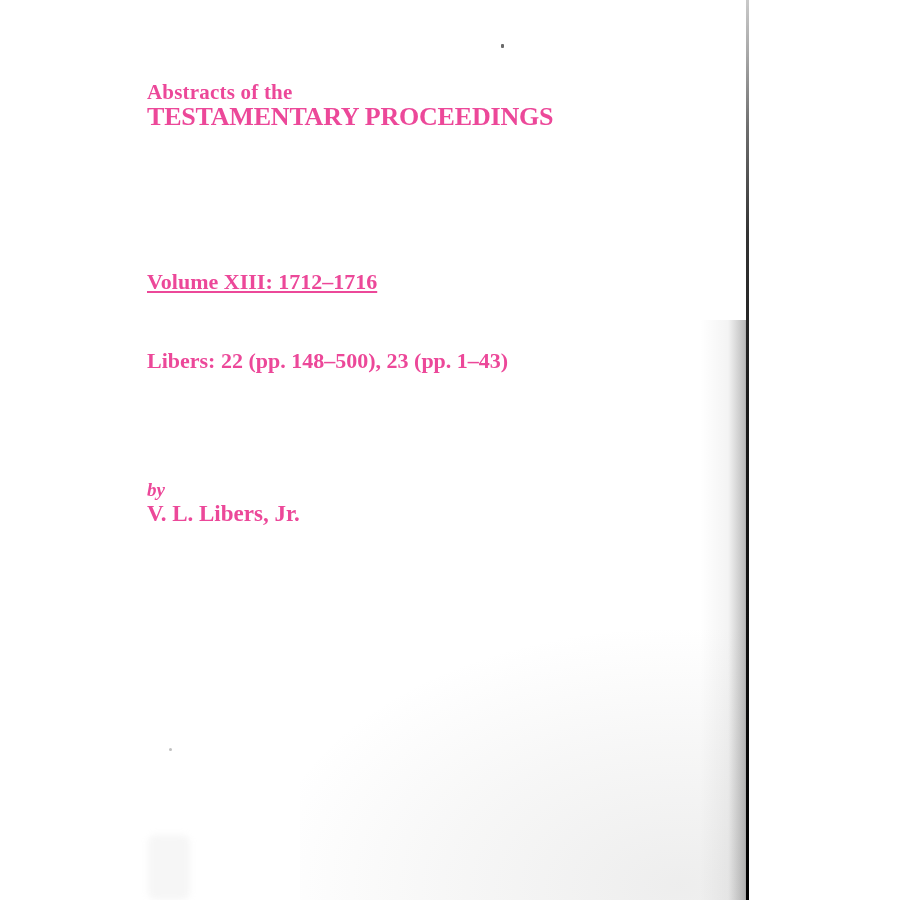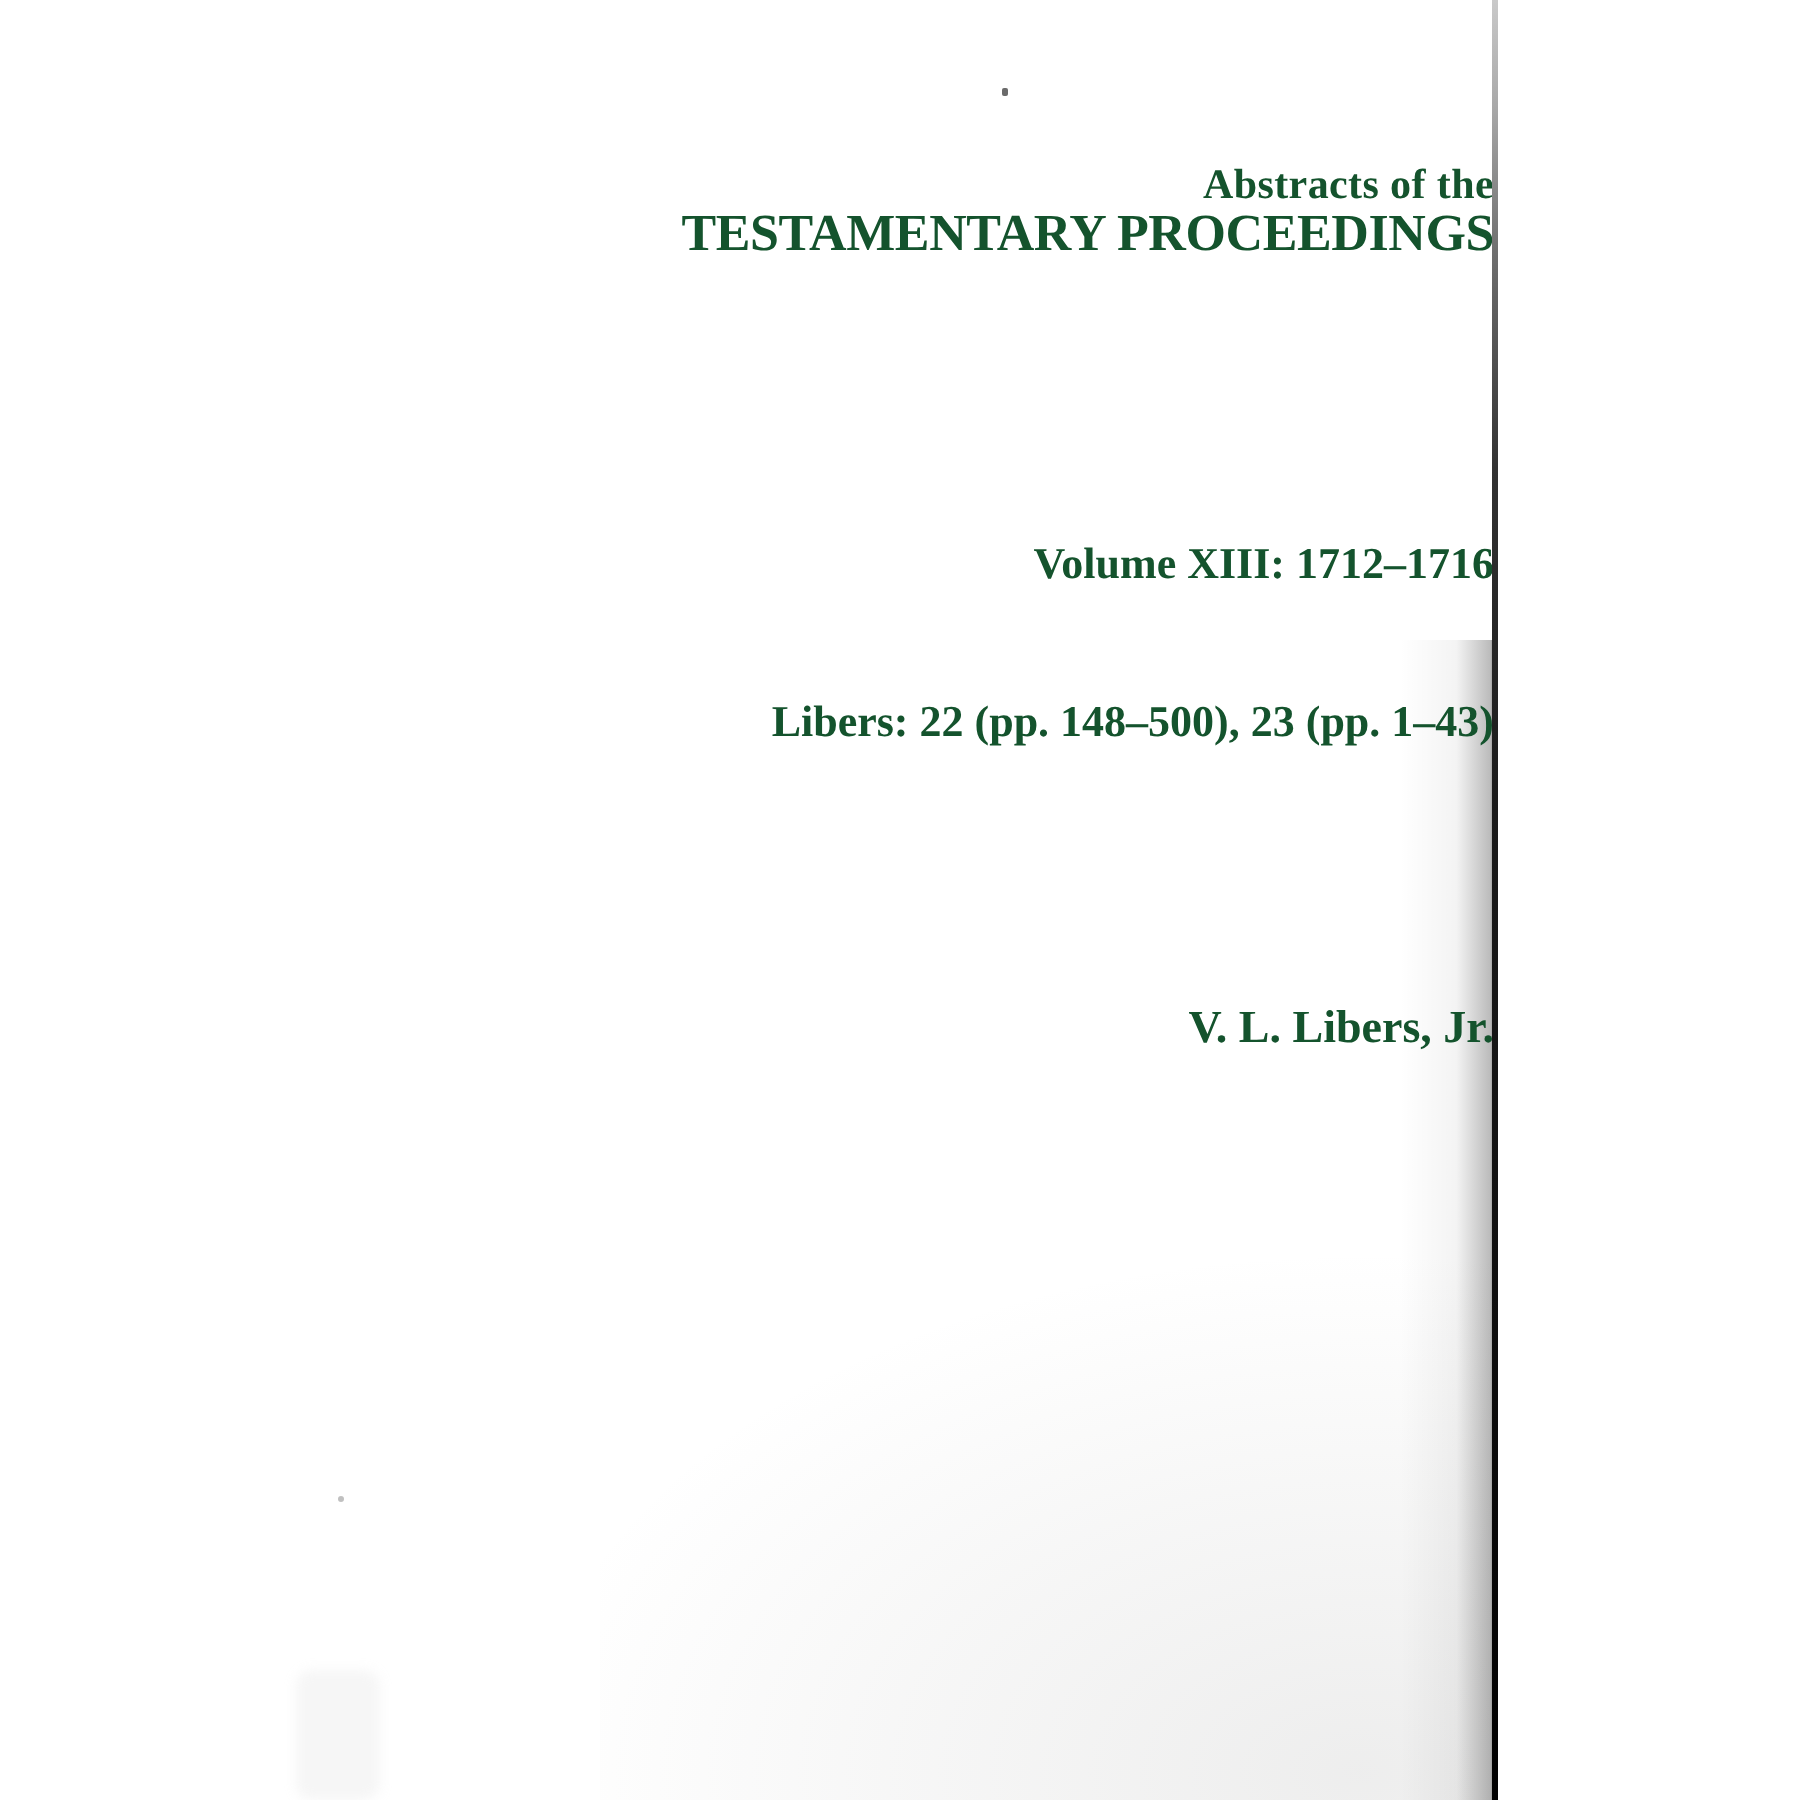--- a/index.html
+++ b/index.html
@@ -60,36 +60,36 @@
   }
   .scan-speck-2 {
     position: absolute; left: 169px; top: 748px; width: 3px; height: 3px;
     background: rgba(130,130,130,0.5);
     border-radius: 50%;
   }
 
   
   .text-col {
     position: absolute; left: 147px; top: 0; width: 600px; height: 900px;
-    text-align: right; color: #14532d;
+    text-align: left; color: #ec4899;
   }
   .line { position: absolute; left: 0; width: 600px; white-space: nowrap; }
 
   .title-small  { font-size: 21px; font-weight: bold; letter-spacing: 0.2px; }
   .title-large  { font-size: 26px; font-weight: bold; letter-spacing: -0.2px; }
   .volume-line  { font-size: 22px; font-weight: bold; }
   .libers-line  { font-size: 22px; font-weight: bold; margin-top: 28px; }
   .by-line      { font-size: 19px; font-weight: bold; font-style: italic; }
   .author-line  { font-size: 23px; font-weight: bold; }
 
   .pos-title1 { top: 80px; }
   .pos-title2 { top: 102px; }
   .pos-title3 { top: 139px; }
   .pos-title4 { top: 164px; }
-  .pos-volume { top: 269px; }
+  .pos-volume { top: 269px; text-decoration: underline; }
   .pos-libers { top: 320px; }
   .pos-by     { top: 479px; }
   .pos-author { top: 501px; }
 </style>
 </head>
 <body>
 
 <div class="canvas">
 
   <div class="scan-page">
@@ -99,20 +99,21 @@
     <div class="scan-speck"></div>
     <div class="scan-speck-2"></div>
 
     <div class="text-col">
       <div class="line title-small pos-title1">Abstracts of the</div>
       <div class="line title-large pos-title2">TESTAMENTARY PROCEEDINGS</div>
 
       <div class="line volume-line pos-volume">Volume XIII: 1712–1716</div>
       <div class="line libers-line pos-libers">Libers: 22 (pp. 148–500), 23 (pp. 1–43)</div>
 
+      <div class="line by-line pos-by">by</div>
       <div class="line author-line pos-author">V. L. Libers, Jr.</div>
     </div>
   </div>
 
   <div class="page-edge-line"></div>
   <div class="right-margin"></div>
 
 </div>
 
 </body></html>

